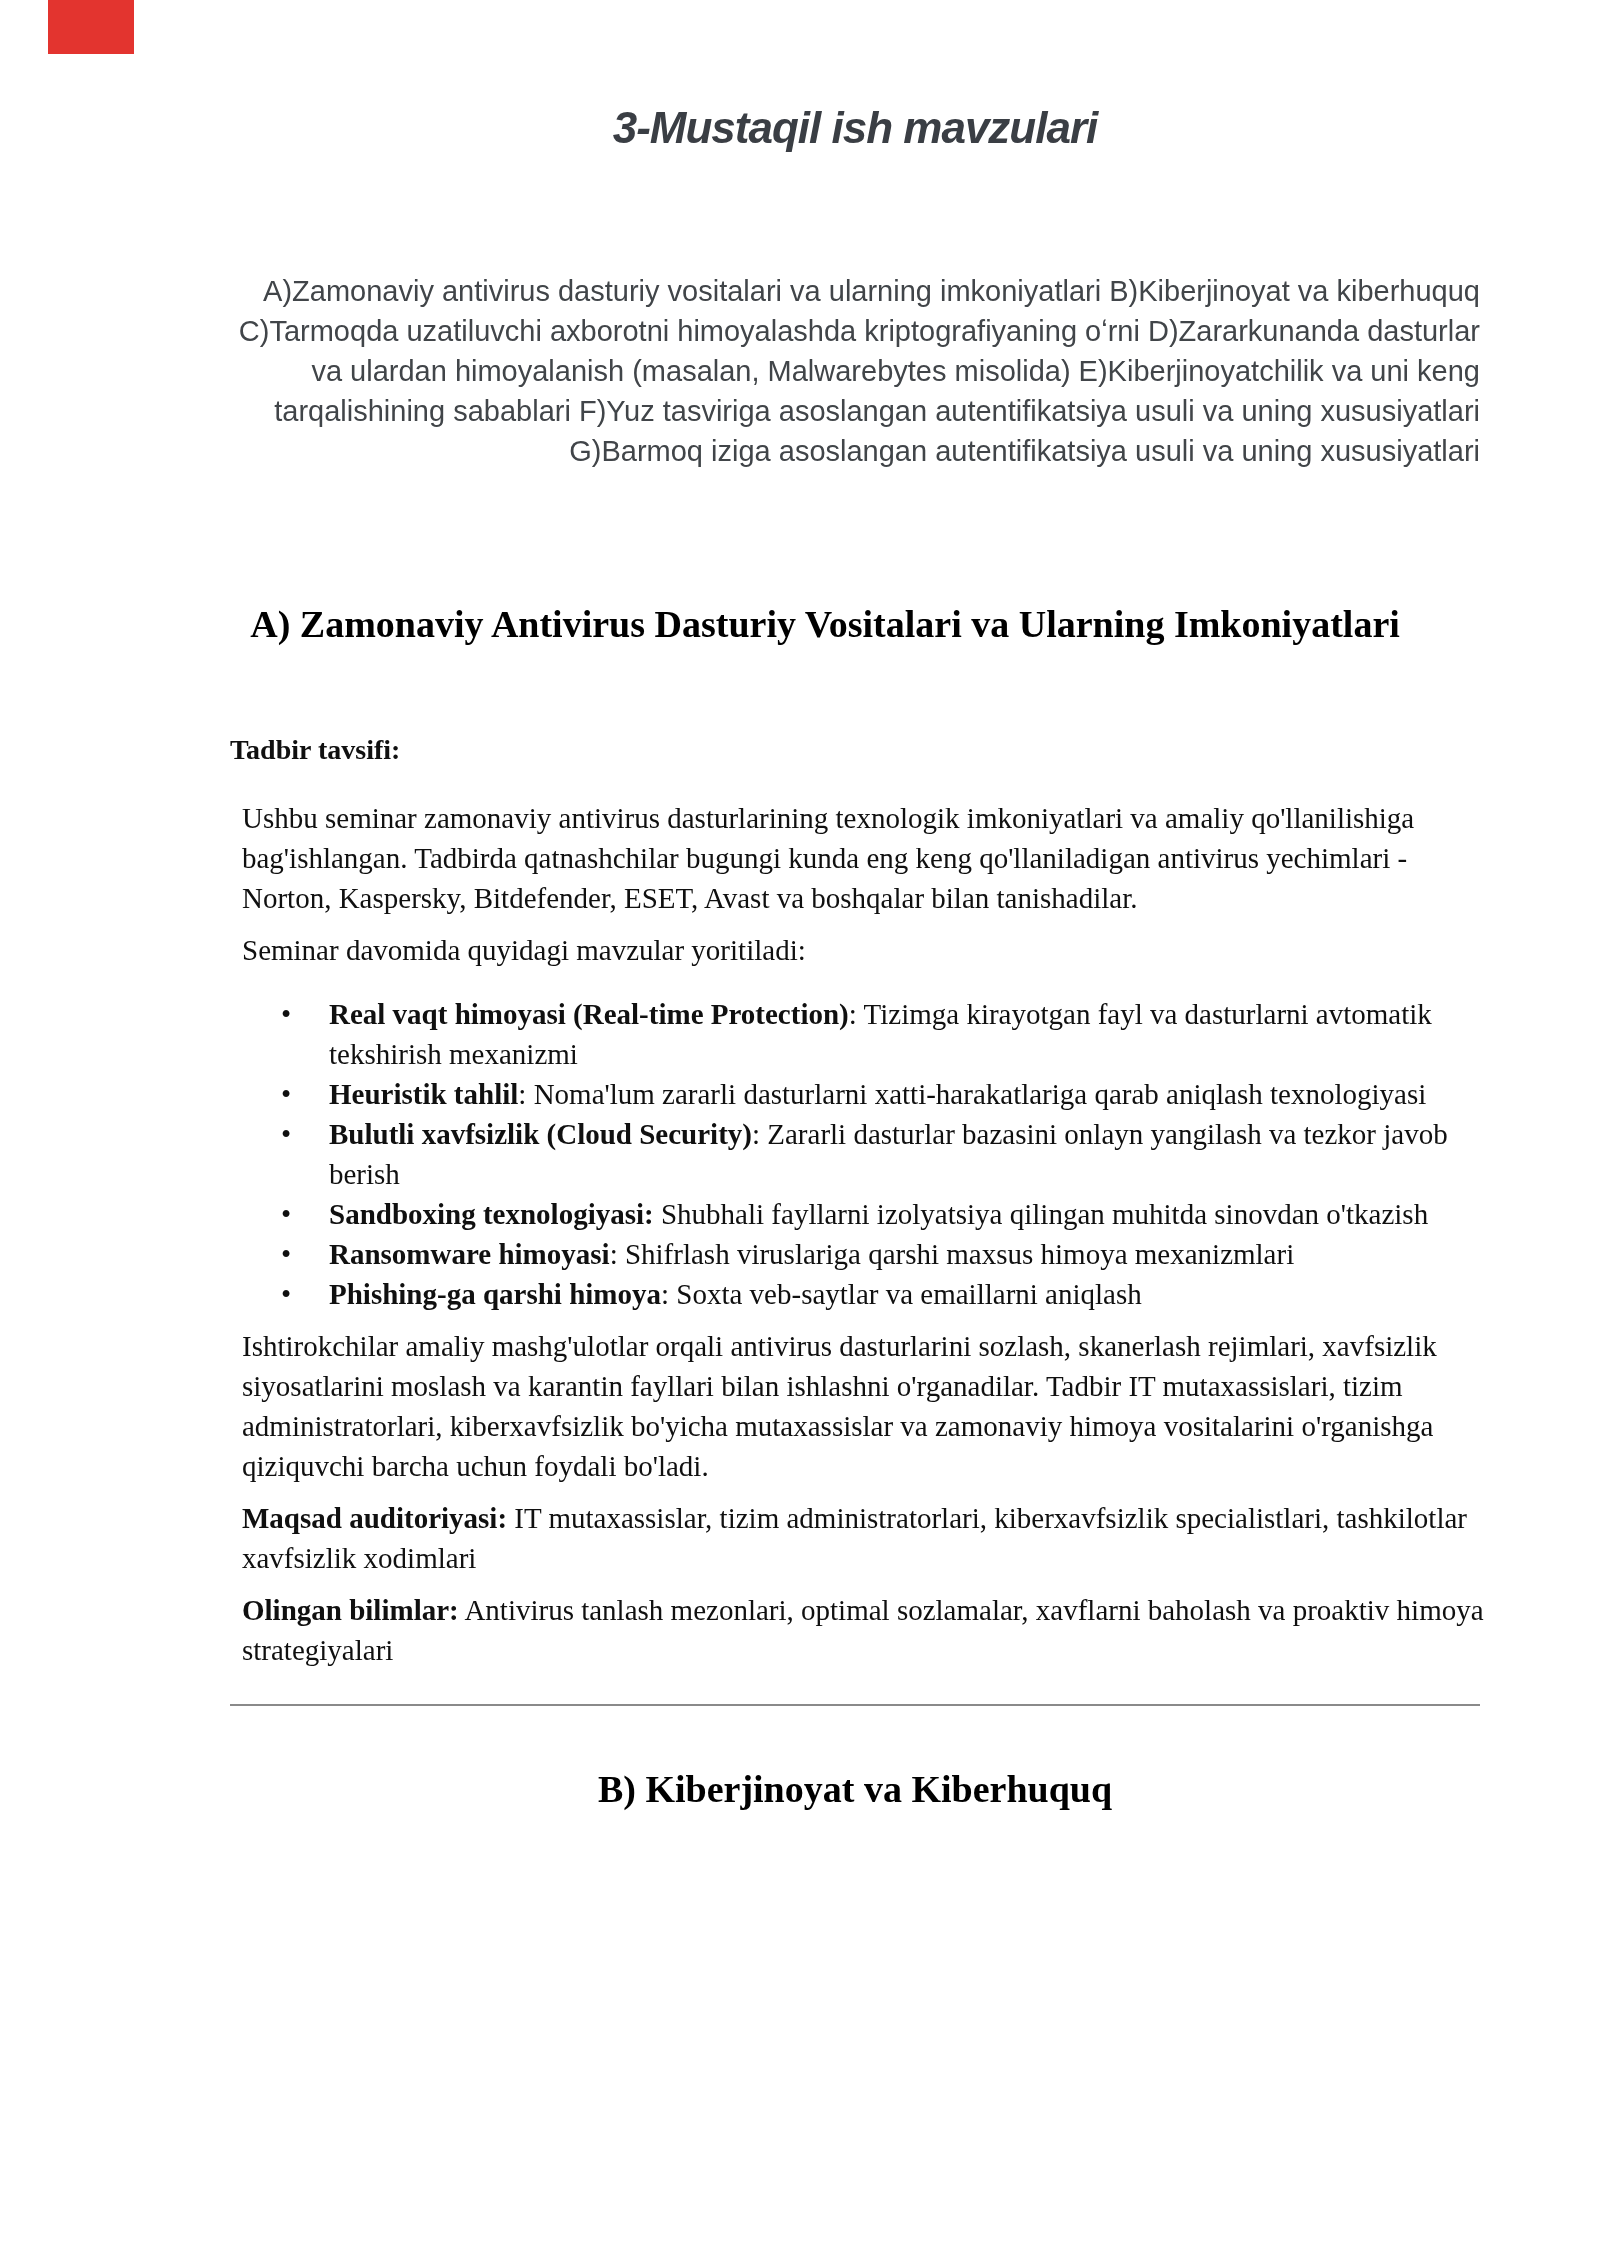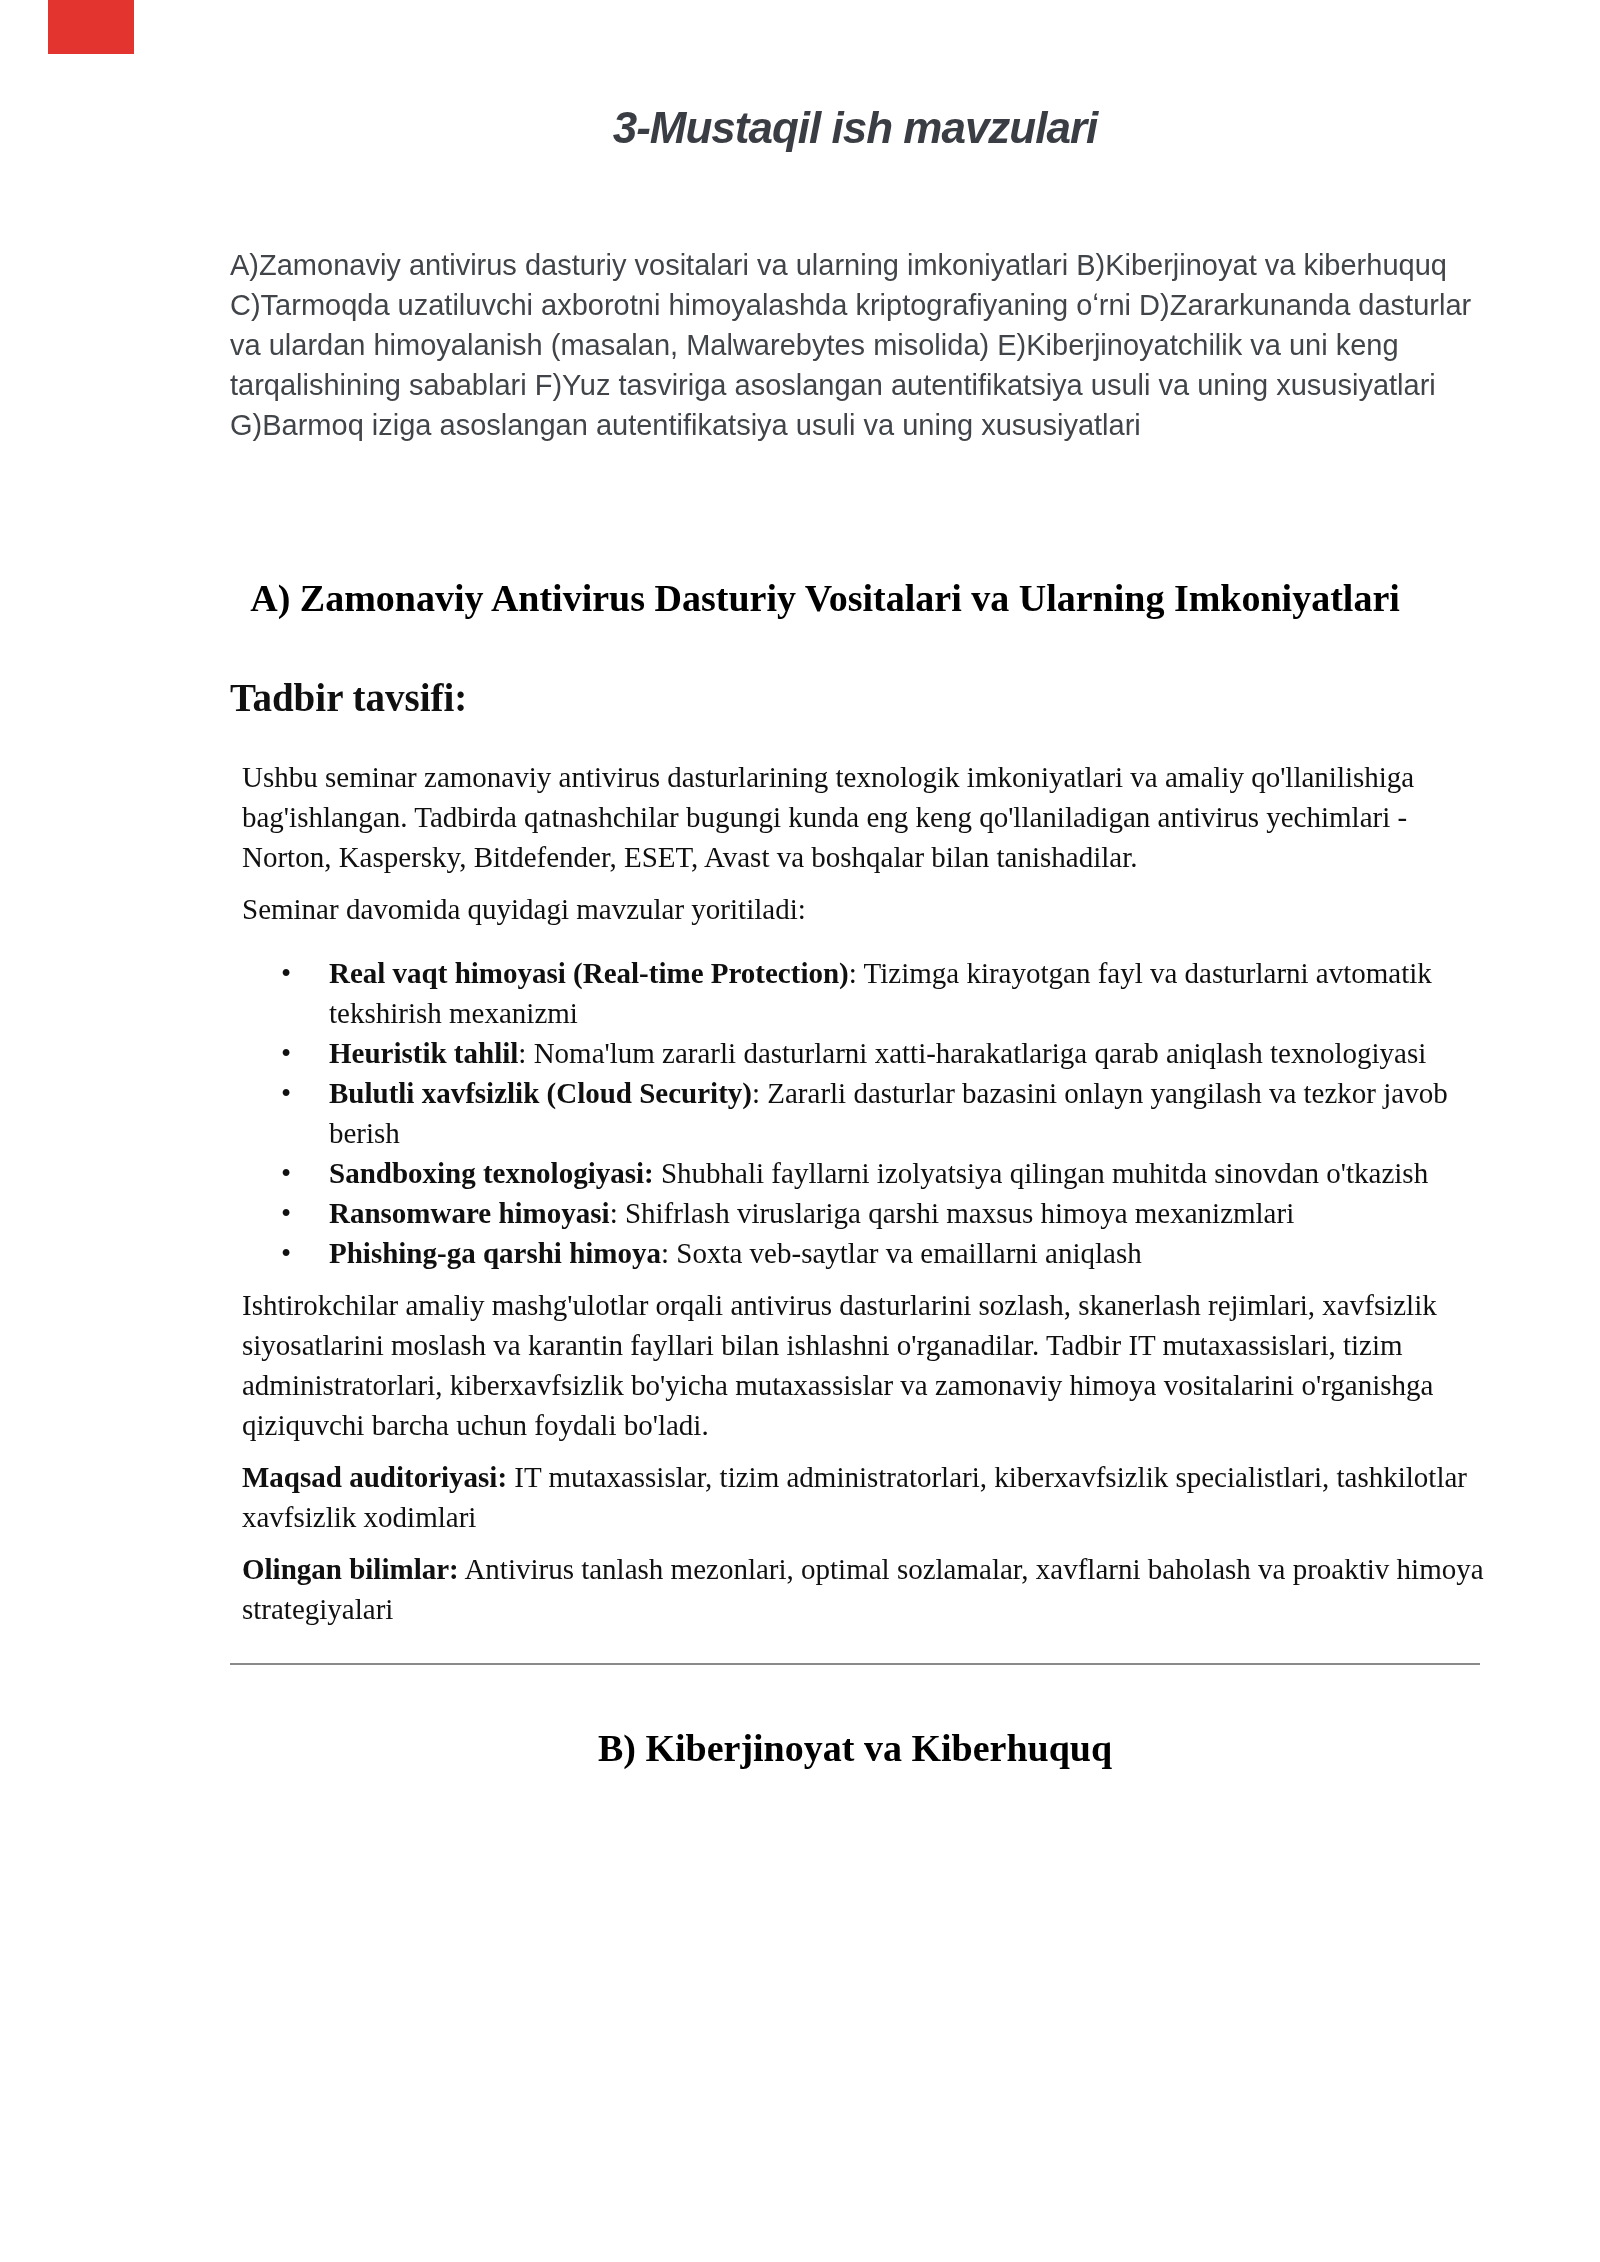--- a/index.html
+++ b/index.html
@@ -29,41 +29,42 @@
     margin-top: 102px;
     text-align: center;
     font-family: "Liberation Sans", sans-serif;
     font-weight: 700;
     font-style: italic;
     font-size: 44px;
     line-height: 1.2;
     letter-spacing: -1px;
   }
   .intro {
-    margin-top: 90px;
+    margin-top: 116px;
     font-family: "Liberation Sans", sans-serif;
     font-size: 29px;
     line-height: 40px;
     width: 1250px;
+    text-align: right;
   }
   h1.section-heading {
     font-family: "Liberation Serif", serif;
     font-weight: 700;
     font-size: 38px;
     line-height: 1.35;
     color: #000000;
     margin: 0;
     text-align: center;
   }
   .heading-a { margin-top: 128px !important; width: 1190px; }
   .heading-b { margin-top: 58px !important; }
   .subheading {
-    margin-top: 54px;
+    margin-top: 80px;
     font-weight: 700;
-    font-size: 39px;
+    font-size: 28px;
     line-height: 40px;
   }
   p.body-para {
     margin: 12px;
     font-size: 29px;
     line-height: 40px;
     width: 1250px;
   }
   .para-1 { margin-top: 32px; }
   .para-2 { margin-top: 26px; }

